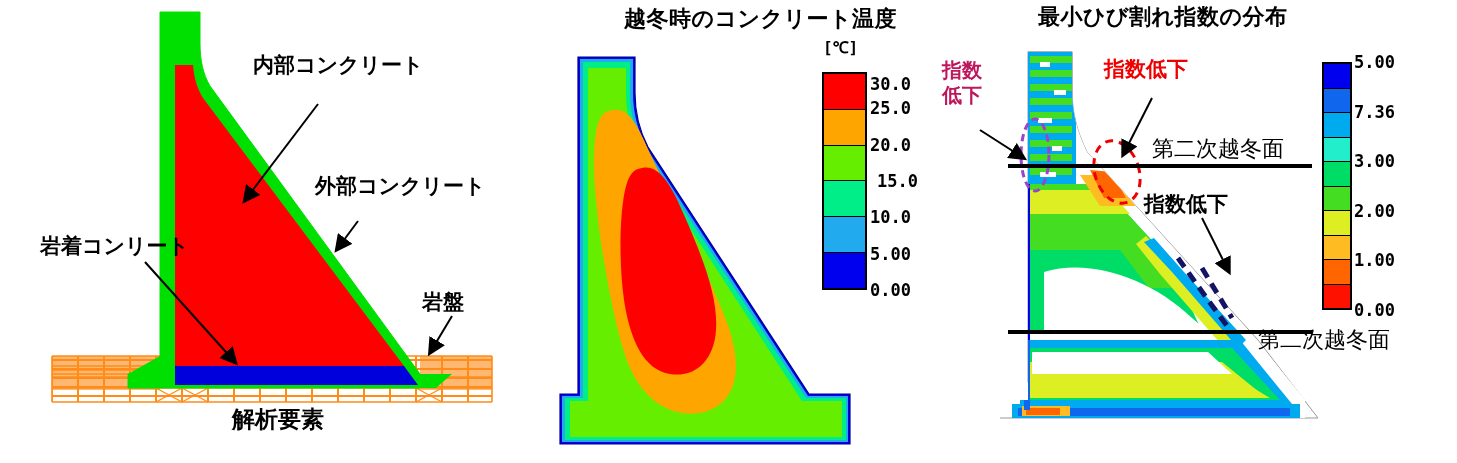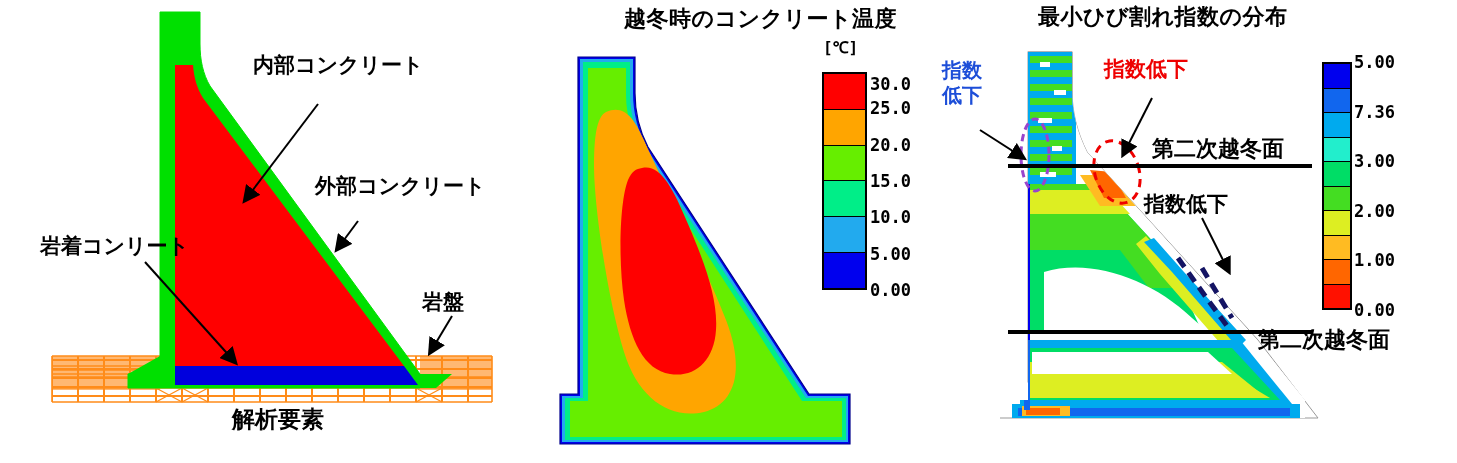--- a/index.html
+++ b/index.html
@@ -11,21 +11,21 @@
   }
   .figure-root{position:absolute;left:0;top:0;width:1457px;height:463px;}
   .panel{position:absolute;top:0;height:463px;}
 
   
   .lbl{position:absolute;white-space:nowrap;font-weight:700;color:#000;
        font-family:"DejaVu Sans","Liberation Sans",sans-serif;}
   .title{position:absolute;white-space:nowrap;font-weight:700;color:#000;
          font-size:22px;letter-spacing:.5px;
          font-family:"DejaVu Sans","Liberation Sans",sans-serif;margin-left:20px;}
-  .serif{font-family:"DejaVu Serif","Liberation Serif",serif;font-weight:700;}
+  .serif{font-family:"DejaVu Serif","Liberation Serif",serif;font-weight:400;}
 
   svg{display:block;overflow:visible;}
 
   
   .cbar{position:absolute;border:2px solid #000;box-sizing:border-box;
         display:flex;flex-direction:column;}
   .cbar .band{flex:1 1 0;width:100%;}
   .cbar-ticks{position:absolute;}
   .cbar-ticks span{position:absolute;left:0;
         font-family:"DejaVu Sans Mono","Liberation Mono",monospace;
@@ -162,21 +162,21 @@
         <div class="band" style="background: rgb(102, 238, 0); border-top: 1px solid rgb(0, 0, 0);"></div>
         <div class="band" style="background: rgb(0, 238, 136); border-top: 1px solid rgb(0, 0, 0);"></div>
         <div class="band" style="background: rgb(34, 170, 238); border-top: 1px solid rgb(0, 0, 0);"></div>
         <div class="band" style="background: rgb(0, 0, 238); border-top: 1px solid rgb(0, 0, 0);"></div>
       </div>
 
     <div class="cbar-ticks" id="cbar-temp-ticks" style="left:350px;top:72px;width:70px;height:218px;">
         <span style="top: 12px; font-size: 17px;">30.0</span>
         <span style="top: 36.3333px; font-size: 17px;">25.0</span>
         <span style="top: 72.6667px; font-size: 17px;">20.0</span>
-        <span style="top: 109px; font-size: 17px;">15.0</span>
+        <span style="top: 109px; font-size: 17px; margin-left: 7px;">15.0</span>
         <span style="top: 145.333px; font-size: 17px;">10.0</span>
         <span style="top: 181.667px; font-size: 17px;">5.00</span>
         <span style="top: 218px; font-size: 17px;">0.00</span>
       </div>
   </div>
 
   <div class="panel" style="left:940px;width:517px;">
 
     <div class="title" style="left:78px;top:2px;">最小ひび割れ指数の分布</div>
 
@@ -271,21 +271,21 @@
           <path d="M0,0 L9,4.5 L0,9 Z" fill="#000"></path>
         </marker>
       </defs>
       <g stroke="#000" stroke-width="2" fill="none">
         <path d="M40,130 L82,157" marker-end="url(#a3)"></path>
         <path d="M212,98 L184,153" marker-end="url(#a3)"></path>
         <path d="M262,218 L288,270" marker-end="url(#a3)"></path>
       </g>
     </svg>
 
-    <div class="lbl" style="left:2px;top:58px;font-size:20px;color:#1d4ed8;line-height:1.25;text-align:right;">
+    <div class="lbl" style="left:2px;top:58px;font-size:20px;color:#be185d;line-height:1.25;text-align:right;">
       <div>
           <div>指数</div>
           <div>低下</div>
         </div>
     </div>
 
     <div class="lbl" style="left:164px;top:55px;font-size:21px;color:#ee0000;">指数低下</div>
 
     <div class="lbl" style="left:204px;top:190px;font-size:21px;color:#000;">指数低下</div>
 

